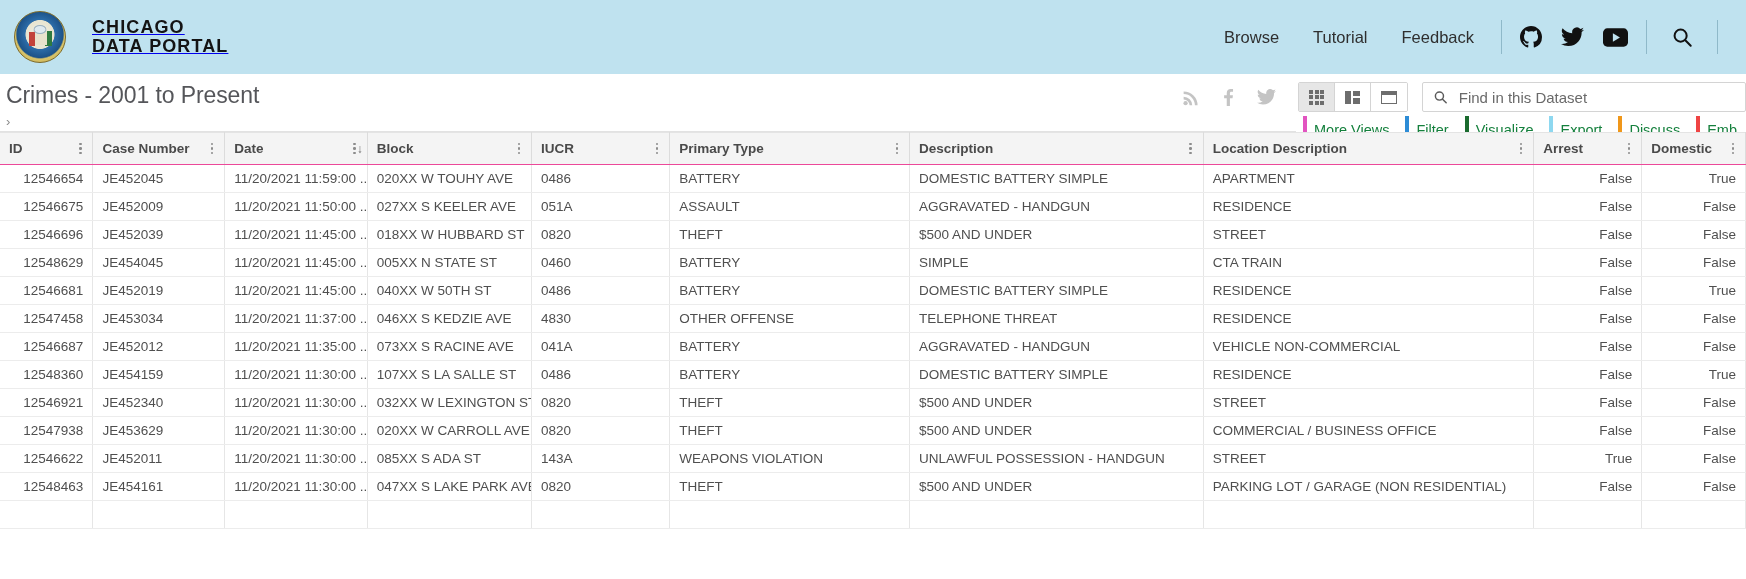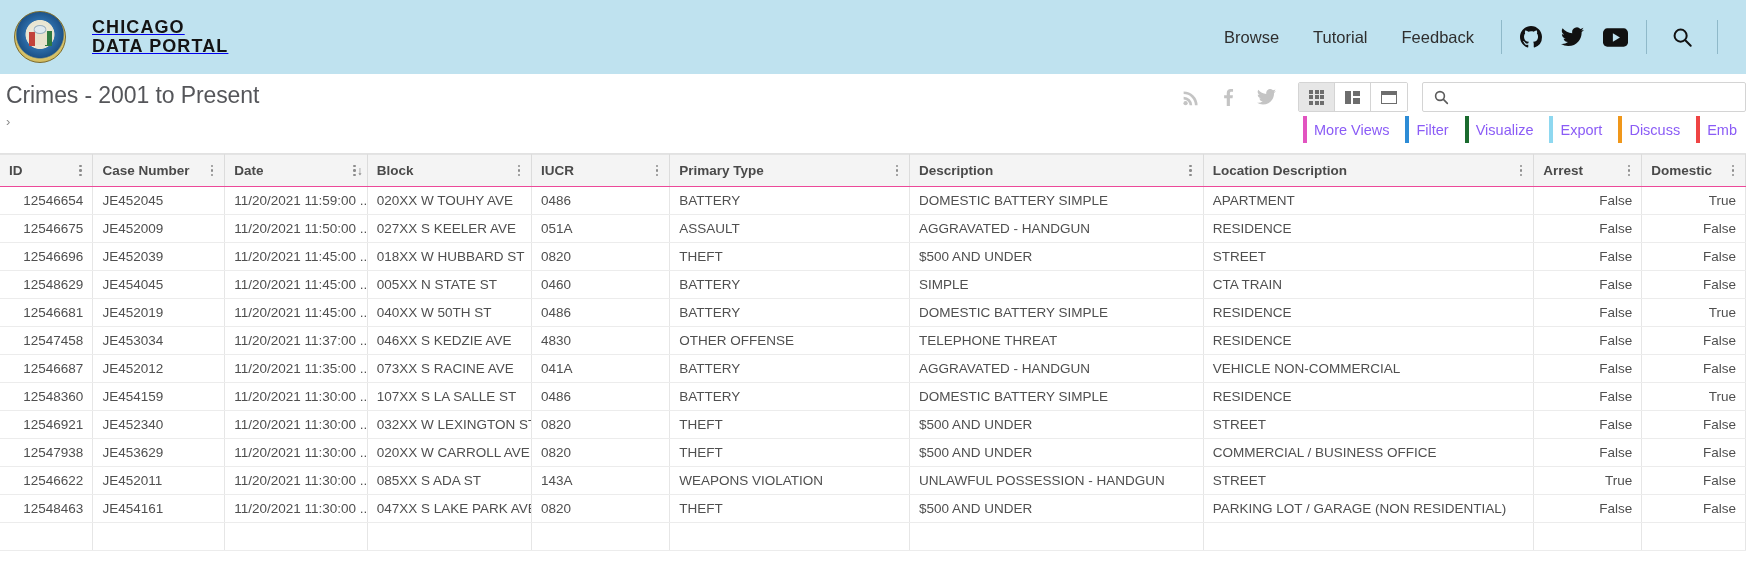--- a/index.html
+++ b/index.html
@@ -77,21 +77,21 @@
   .social {
     display: flex; align-items: center; gap: 19px;
     padding: 0 8px;
   }
   .social svg { display: block; }
   .searchbtn { padding: 0 14px; display: flex; align-items: center; }
 
   
   .ds-header {
     position: relative;
-    height: 80px;
+    height: 58px;
     background: #fff;
     border-bottom: 1px solid #e2e2e2;
     padding: 6px 0 8px 6px;
   }
   .ds-title {
     font-size: 23px;
     color: #55565a;
     font-weight: 400;
     margin: 0 0 2px 0;
     line-height: 30px;
@@ -173,21 +173,21 @@
   .actionbar {
     position: absolute;
     right: 0; top: 42px;
     display: flex;
     align-items: stretch;
     height: 27px;
     font-size: 14.5px;
   }
   .act {
     display: flex; align-items: center;
-    color: #8b5cf6;
+    color: #15803d;
     padding: 0 9px 0 7px;
     cursor: pointer;
     white-space: nowrap;
     background: #fff;
   }
   .act .bar { width: 4px; align-self: stretch; margin-right: 7px; }
 
   
   .grid-wrap {
     position: relative;
@@ -347,20 +347,21 @@
             <i></i>
           </span>
       </span>
     </span>
 
     <span class="find-box">
       <svg width="16" height="16" viewBox="0 0 24 24" fill="none" stroke="#5b5b5b" stroke-width="2.4">
         <circle cx="10.5" cy="10.5" r="6.6"></circle>
           <line x1="15.6" y1="15.6" x2="21.5" y2="21.5" stroke-linecap="round"></line>
       </svg>
+      <input type="text" placeholder="Find in this Dataset" style="">
     </span>
   </div>
 
   <div class="actionbar">
     <span class="act">
       <span class="bar" style="background: rgb(226, 84, 192);"></span>
       <span>More Views</span>
     </span>
     <span class="act">
       <span class="bar" style="background: rgb(45, 140, 214);"></span>

